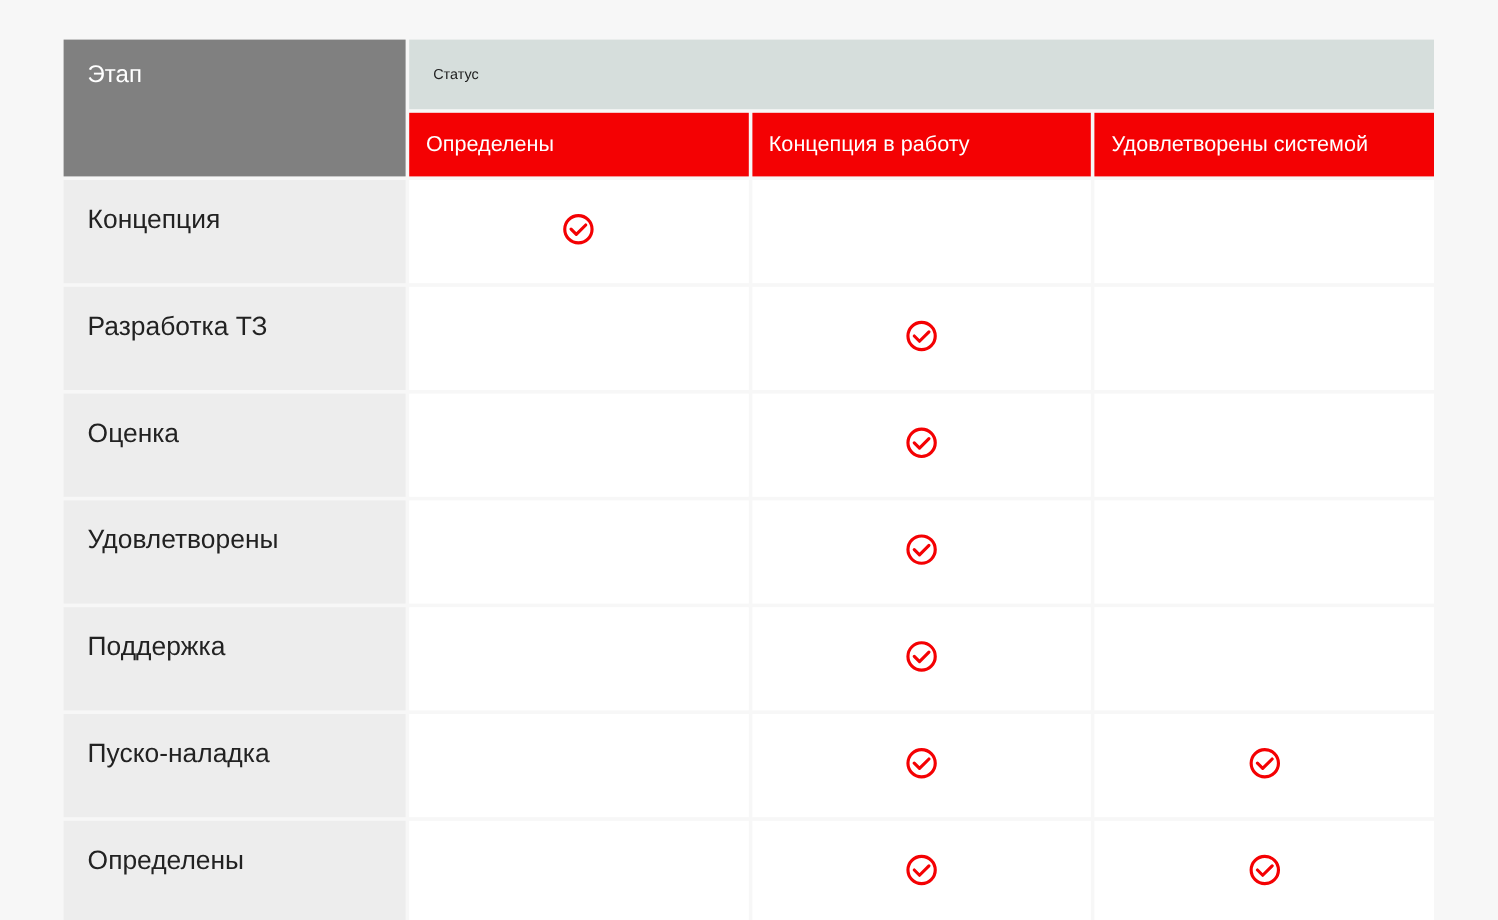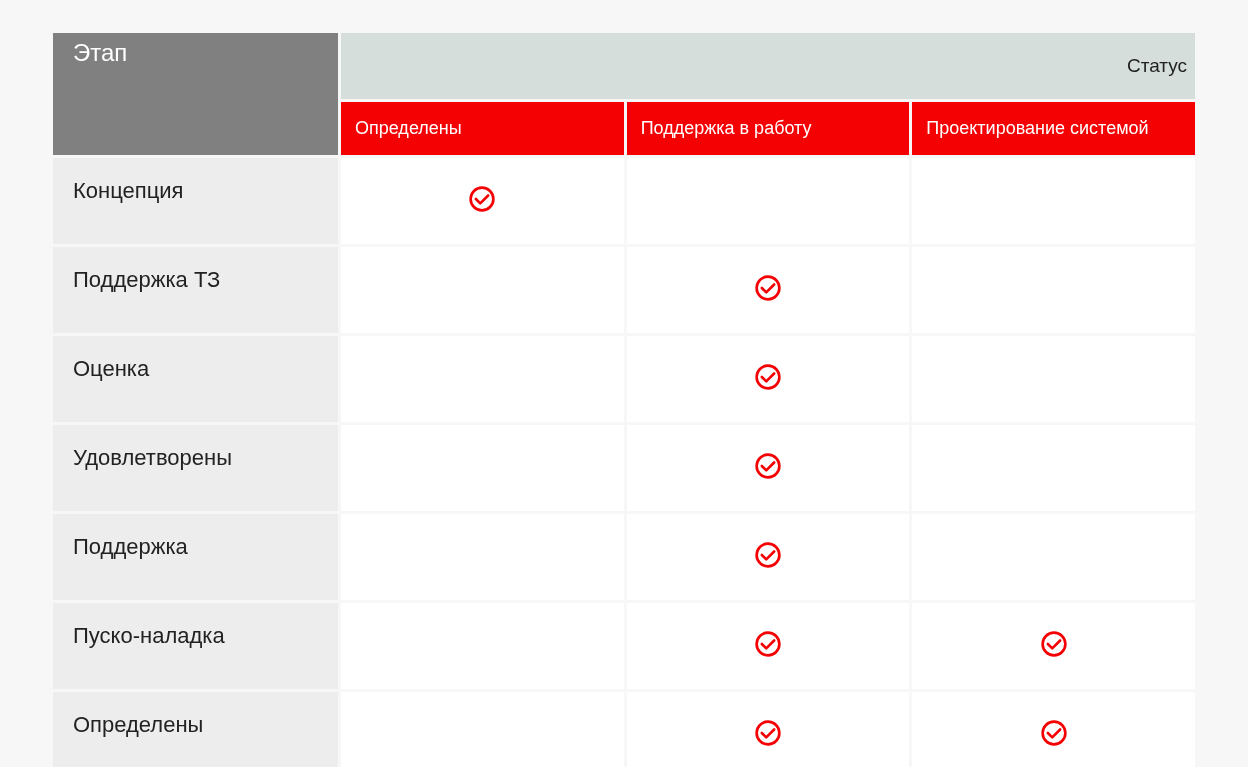--- a/index.html
+++ b/index.html
@@ -11,25 +11,25 @@
     --white:#ffffff;
     --black:#222222;
     --gap:3px;
   }
   html,body{margin:0;padding:0;background:var(--bg);font-family:Arial,Helvetica,sans-serif;color:var(--black);}
   .page{box-sizing:border-box;width:1248px;min-height:767px;padding:30px 50px;}
   table.stages{border-collapse:separate;border-spacing:var(--gap);width:100%;table-layout:fixed;}
   th,td{box-sizing:border-box;text-align:left;font-weight:400;}
   th.stage-header{
     background:var(--stage-header-bg);color:var(--white);
-    padding:6px 20px;width:285px;font-size:24px;vertical-align:top;margin-top:37px;
+    padding:18px 20px;width:285px;font-size:20px;vertical-align:top;margin-top:37px;
   }
   th.status-header{
     background:var(--status-header-bg);color:var(--black);
-    padding:22px 8px;font-size:19px;text-align:right;
+    padding:22px 20px;font-size:12px;text-align:left;
   }
   th.status-sub{
     background:var(--status-sub-bg);color:var(--white);
     padding:16px 14px;font-size:18px;
   }
   td.stage-name{
     background:var(--row-head-bg);padding:20px 20px 40px 20px;font-size:22px;vertical-align:top;
   }
   td.status-cell{
     background:var(--white);padding:20px;text-align:center;vertical-align:middle;height:84px;
@@ -48,36 +48,36 @@
         <col>
         <col>
     </colgroup>
     <thead>
       <tr>
         <th class="stage-header" rowspan="2">Этап</th>
         <th class="status-header" colspan="3">Статус</th>
       </tr>
       <tr>
         <th class="status-sub">Определены</th>
-        <th class="status-sub">Поддержка в работу</th>
-        <th class="status-sub">Проектирование системой</th>
+        <th class="status-sub">Концепция в работу</th>
+        <th class="status-sub">Удовлетворены системой</th>
       </tr>
     </thead>
     <tbody id="stages-body">
         <tr>
           <td class="stage-name">Концепция</td>
           <td class="status-cell"><span class="check-icon"><svg viewBox="0 0 32 32">
                 <circle cx="16" cy="16" r="13" fill="none" stroke="#f40103" stroke-width="3"></circle>
                 <path d="M9 16 L14 21 L23 12" fill="none" stroke="#f40103" stroke-width="3" stroke-linecap="round" stroke-linejoin="round"></path>
               </svg></span></td>
           <td class="status-cell"></td>
           <td class="status-cell"></td>
         </tr>
         <tr>
-          <td class="stage-name">Поддержка ТЗ</td>
+          <td class="stage-name">Разработка ТЗ</td>
           <td class="status-cell"></td>
           <td class="status-cell"><span class="check-icon"><svg viewBox="0 0 32 32">
                 <circle cx="16" cy="16" r="13" fill="none" stroke="#f40103" stroke-width="3"></circle>
                 <path d="M9 16 L14 21 L23 12" fill="none" stroke="#f40103" stroke-width="3" stroke-linecap="round" stroke-linejoin="round"></path>
               </svg></span></td>
           <td class="status-cell"></td>
         </tr>
         <tr>
           <td class="stage-name">Оценка</td>
           <td class="status-cell"></td>

